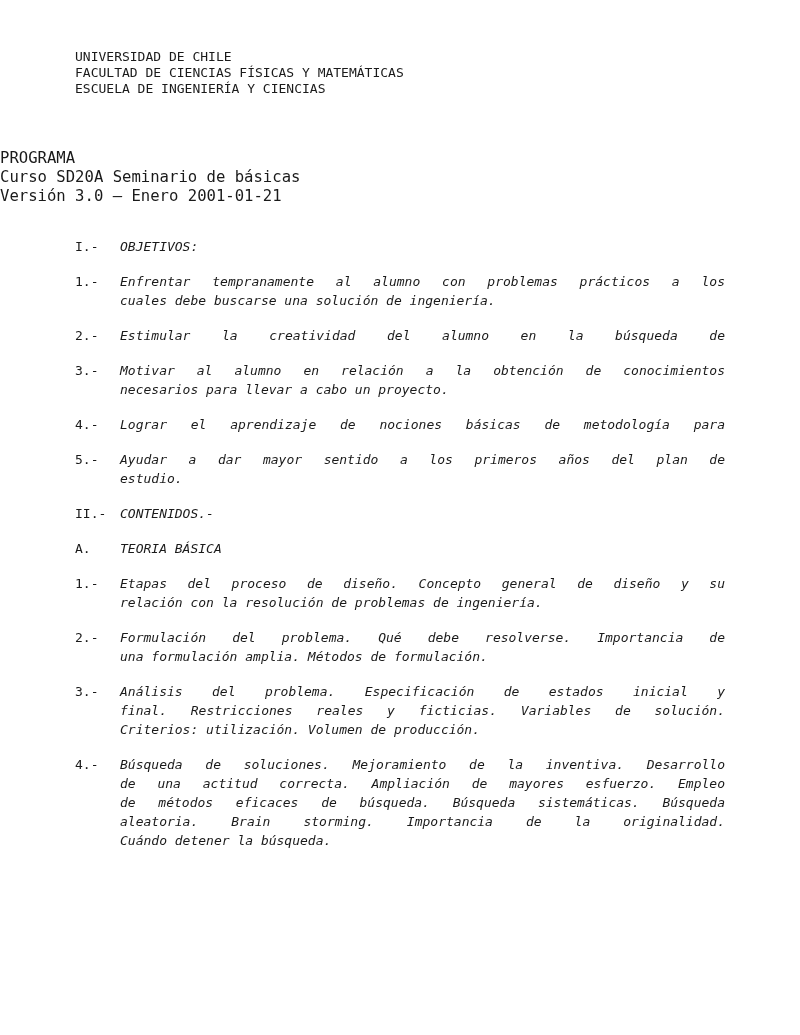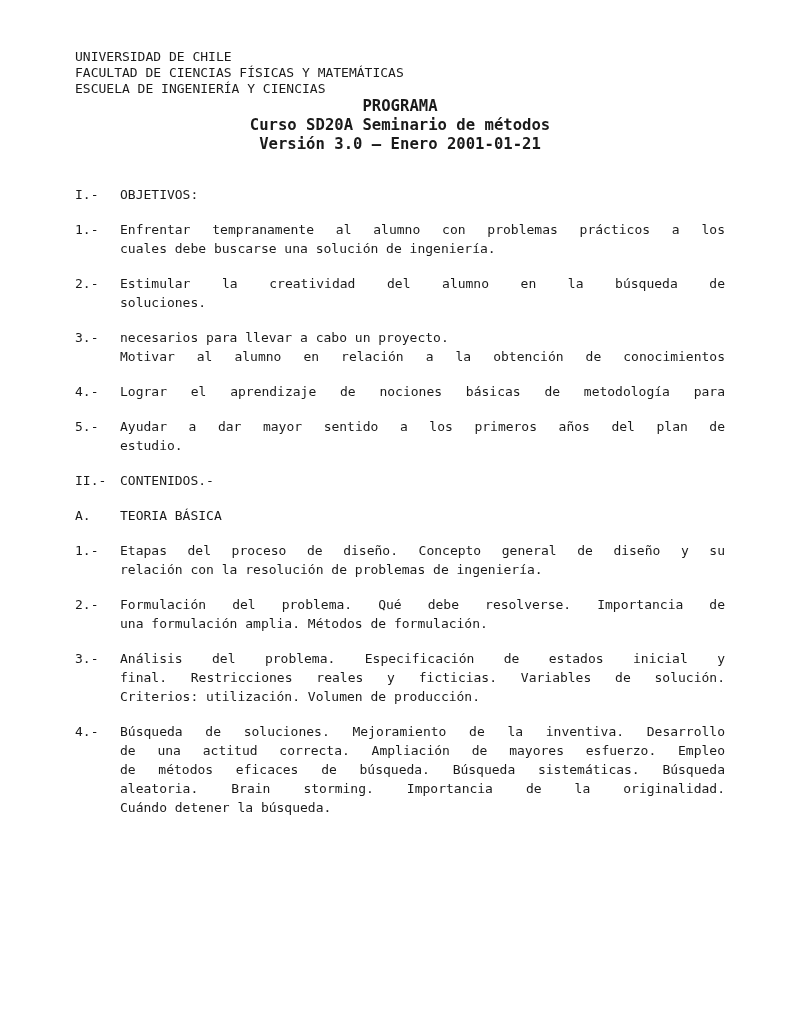--- a/index.html
+++ b/index.html
@@ -15,40 +15,42 @@
     font-size: 13px;
     line-height: 19px;
     overflow: hidden;
   }
   .header-block {
     padding: 49px 12px 0 75px;
     line-height: 16px;
     white-space: nowrap;
   }
   .title-block {
-    text-align: center;
-    font-weight: bold;
+    margin-top: 52px;
+    text-align: left;
+    font-weight: normal;
     font-size: 15.6px;
     line-height: 19px;
     white-space: nowrap;
   }
   .doc-body {
     padding: 31px 75px 0 75px;
   }
   .block {
     display: flex;
     margin-bottom: 16px;
   }
   .block-label {
     flex: 0 0 45px;
     white-space: nowrap;
   }
   .block-text {
     flex: 1 1 auto;
     min-width: 0;
+    font-style: italic;
   }
   .tline {
     text-align: justify;
     text-align-last: justify;
   }
   .tline.last {
     text-align: justify;
     text-align-last: left;
   }
   .hline { white-space: nowrap; }
@@ -59,21 +61,21 @@
 <div class="page">
 
   <div class="header-block">
     <div class="hline">UNIVERSIDAD DE CHILE</div>
     <div class="hline">FACULTAD DE CIENCIAS FÍSICAS Y MATEMÁTICAS</div>
     <div class="hline">ESCUELA DE INGENIERÍA Y CIENCIAS</div>
   </div>
 
   <div class="title-block">
     <div>PROGRAMA</div>
-    <div>Curso SD20A Seminario de métodos</div>
+    <div>Curso SD20A Seminario de básicas</div>
     <div>Versión 3.0 – Enero 2001-01-21</div>
   </div>
 
   <div class="doc-body">
     <div class="block">
       <span class="block-label">I.-</span>
       <span class="block-text hline">OBJETIVOS:</span>
     </div>
 
     <div class="block">
@@ -81,29 +83,28 @@
       <div class="block-text">
           <div class="tline">Enfrentar tempranamente al alumno con problemas prácticos a los</div>
           <div class="tline last">cuales debe buscarse una solución de ingeniería.</div>
         </div>
     </div>
 
     <div class="block">
       <span class="block-label">2.-</span>
       <div class="block-text">
           <div class="tline">Estimular la creatividad del alumno en la búsqueda de</div>
-          <div class="tline last">soluciones.</div>
         </div>
     </div>
 
     <div class="block">
       <span class="block-label">3.-</span>
       <div class="block-text">
+          <div class="tline">Motivar al alumno en relación a la obtención de conocimientos</div>
           <div class="tline last">necesarios para llevar a cabo un proyecto.</div>
-          <div class="tline">Motivar al alumno en relación a la obtención de conocimientos</div>
         </div>
     </div>
 
     <div class="block">
       <span class="block-label">4.-</span>
       <div class="block-text">
           <div class="tline">Lograr el aprendizaje de nociones básicas de metodología para</div>
         </div>
     </div>
 

